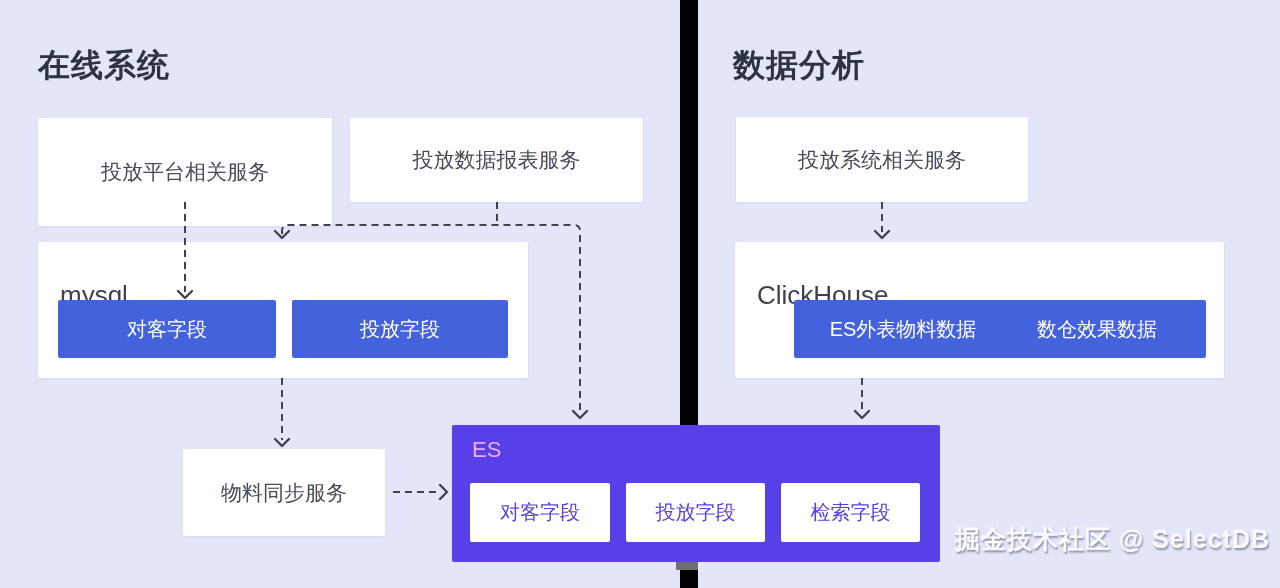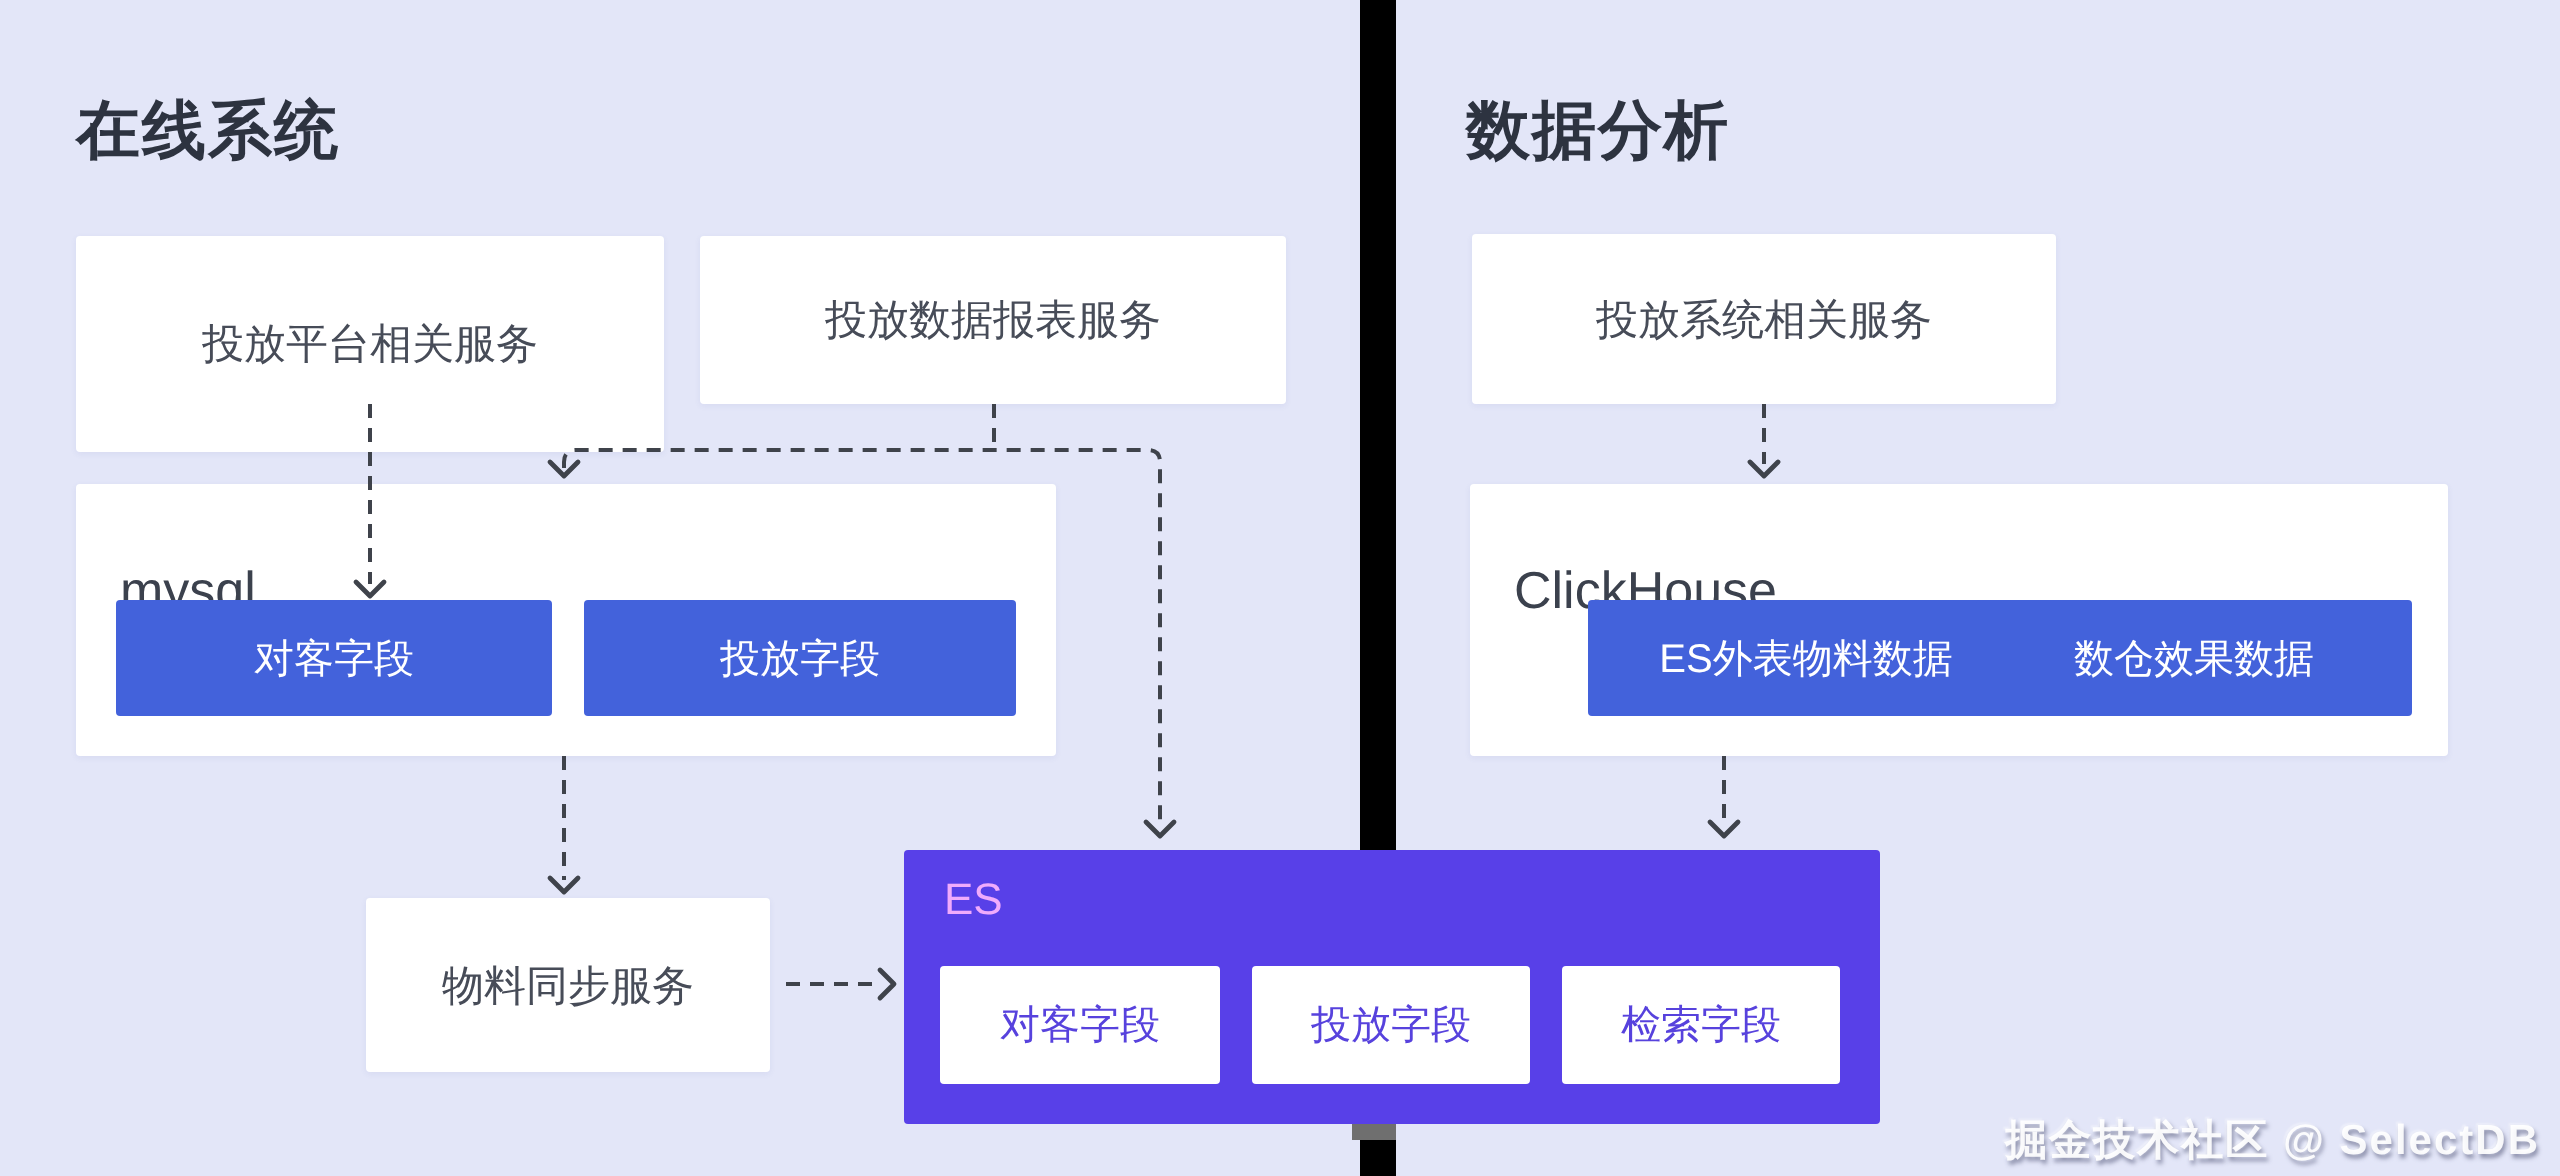--- a/index.html
+++ b/index.html
@@ -64,22 +64,22 @@
   .es-f0{left:18px;width:140px;}
   .es-f1{left:174px;width:139px;}
   .es-f2{left:329px;width:139px;}
   
   .arrows{left:0;top:0;width:1280px;height:588px;z-index:5;pointer-events:none;}
   .arrows path{stroke:var(--line,#3F434B);fill:none;}
   .dash{stroke-width:2;stroke-dasharray:7 5;}
   .head{stroke-width:2.4;stroke-linecap:round;stroke-linejoin:round;}
   
   .watermark{
-    right:10px;bottom:4px;z-index:6;
-    font-size:21px;font-weight:bold;letter-spacing:1px;
+    right:10px;bottom:32px;z-index:6;
+    font-size:25px;font-weight:bold;letter-spacing:1px;
     color:rgba(255,255,255,0.92);
     text-shadow:1px 2px 2px rgba(55,60,95,0.50), -1px -1px 1px rgba(255,255,255,0.35);
   }
 </style>
 </head>
 <body>
 
 <div class="canvas">
 
   <div class="abs divider"></div>

